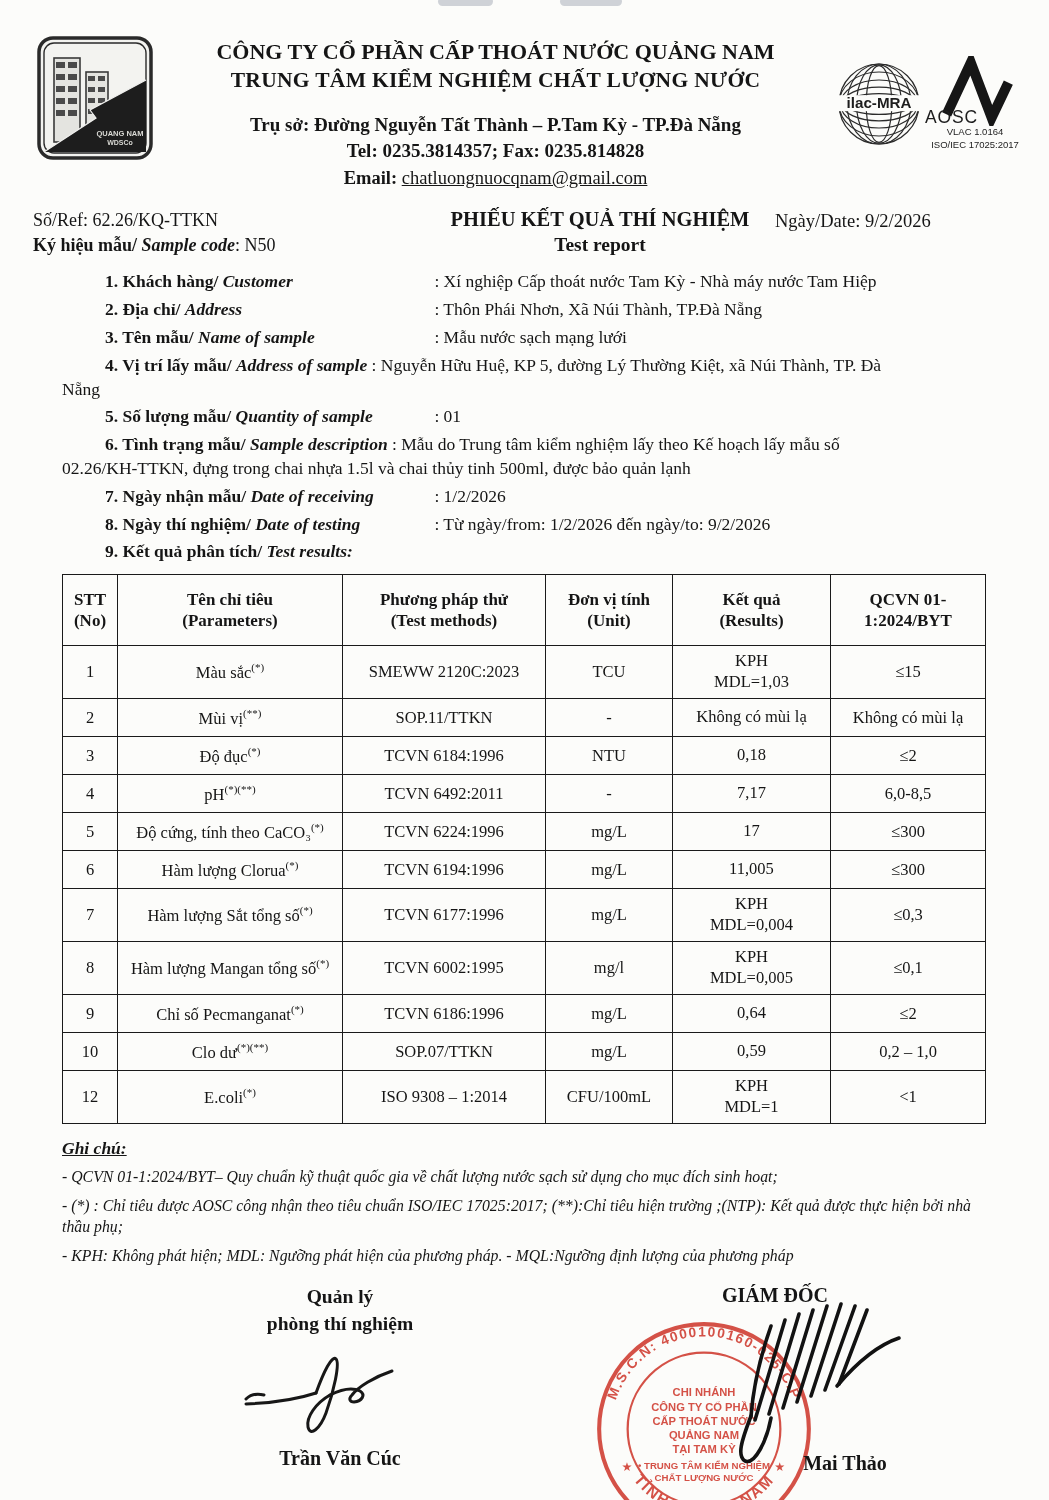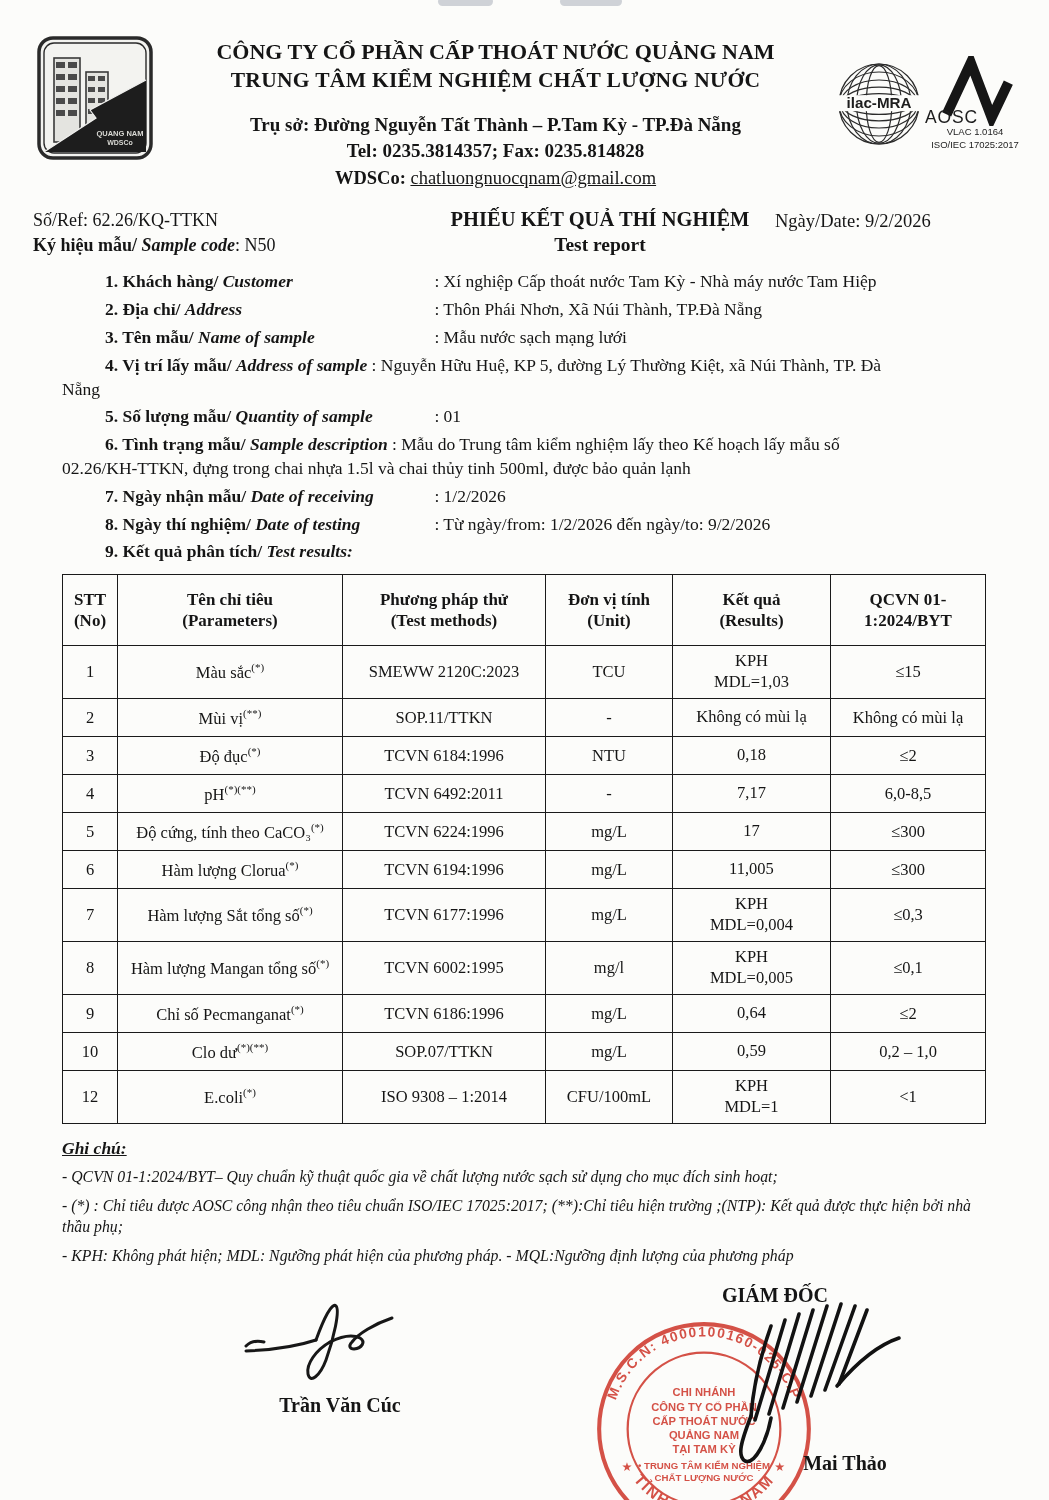--- a/index.html
+++ b/index.html
@@ -119,21 +119,21 @@
         <text x="86" y="111" text-anchor="middle" font-size="7" font-weight="bold" fill="#d9d9d4" font-family="Liberation Sans, DejaVu Sans, sans-serif">WDSCo</text>
       </svg>
     </div>
 
     <div class="head-center">
       <div class="h-org1">CÔNG TY CỔ PHẦN CẤP THOÁT NƯỚC QUẢNG NAM</div>
       <div class="h-org2">TRUNG TÂM KIỂM NGHIỆM CHẤT LƯỢNG NƯỚC</div>
       <div class="h-addr">Trụ sở: Đường Nguyễn Tất Thành – P.Tam Kỳ -  TP.Đà Nẵng</div>
       <div class="h-tel">Tel: 0235.3814357; Fax: 0235.814828</div>
       <div class="h-email">
-        <span class="lbl">WDSCo:</span>
+        <span class="lbl">Email:</span>
         <span class="addr">chatluongnuocqnam@gmail.com</span>
       </div>
     </div>
 
     <div class="logo-right">
       <svg width="88" height="92" viewBox="0 0 110 110">
         <g fill="none" stroke="#2b2b2b" stroke-width="1.5">
           <ellipse cx="55" cy="55" rx="50" ry="50"></ellipse>
           <ellipse cx="55" cy="55" rx="50" ry="40"></ellipse>
           <ellipse cx="55" cy="55" rx="48" ry="30"></ellipse>
@@ -340,20 +340,24 @@
     <div class="notes-head">Ghi chú:</div>
     <div>
         <div class="note">- QCVN 01-1:2024/BYT– Quy chuẩn kỹ thuật quốc gia về chất lượng nước sạch sử dụng cho mục đích sinh hoạt;</div>
         <div class="note">- (*) : Chỉ tiêu được AOSC công nhận theo tiêu chuẩn ISO/IEC 17025:2017; (**):Chỉ tiêu hiện trường ;(NTP): Kết quả được thực hiện bởi nhà thầu phụ;</div>
         <div class="note">- KPH: Không phát hiện; MDL: Ngưỡng phát hiện của phương pháp. - MQL:Ngưỡng định lượng của phương pháp</div>
       </div>
   </div>
 
   <div class="sigzone">
     <div class="sig-left">
+      <div class="sig-title">
+        <div>Quản lý</div>
+        <div>phòng thí nghiệm</div>
+      </div>
       <svg class="sig-draw-left" width="200" height="100" viewBox="0 0 200 100">
         <g fill="none" stroke="#171717" stroke-width="3" stroke-linecap="round">
           <path d="M6 56 C10 52 16 50 24 52 M6 61 C30 60 58 56 76 50"></path>
           <path d="M76 50 C84 28 92 12 96 16 C100 20 94 48 86 70 C80 86 70 94 68 84 C66 74 76 60 90 52"></path>
           <path d="M90 52 C102 46 112 44 120 48 C126 52 122 58 114 59 C110 59 108 56 112 52 C118 44 134 34 152 28"></path>
         </g>
       </svg>
       <div class="sig-name">Trần Văn Cúc</div>
     </div>
 

